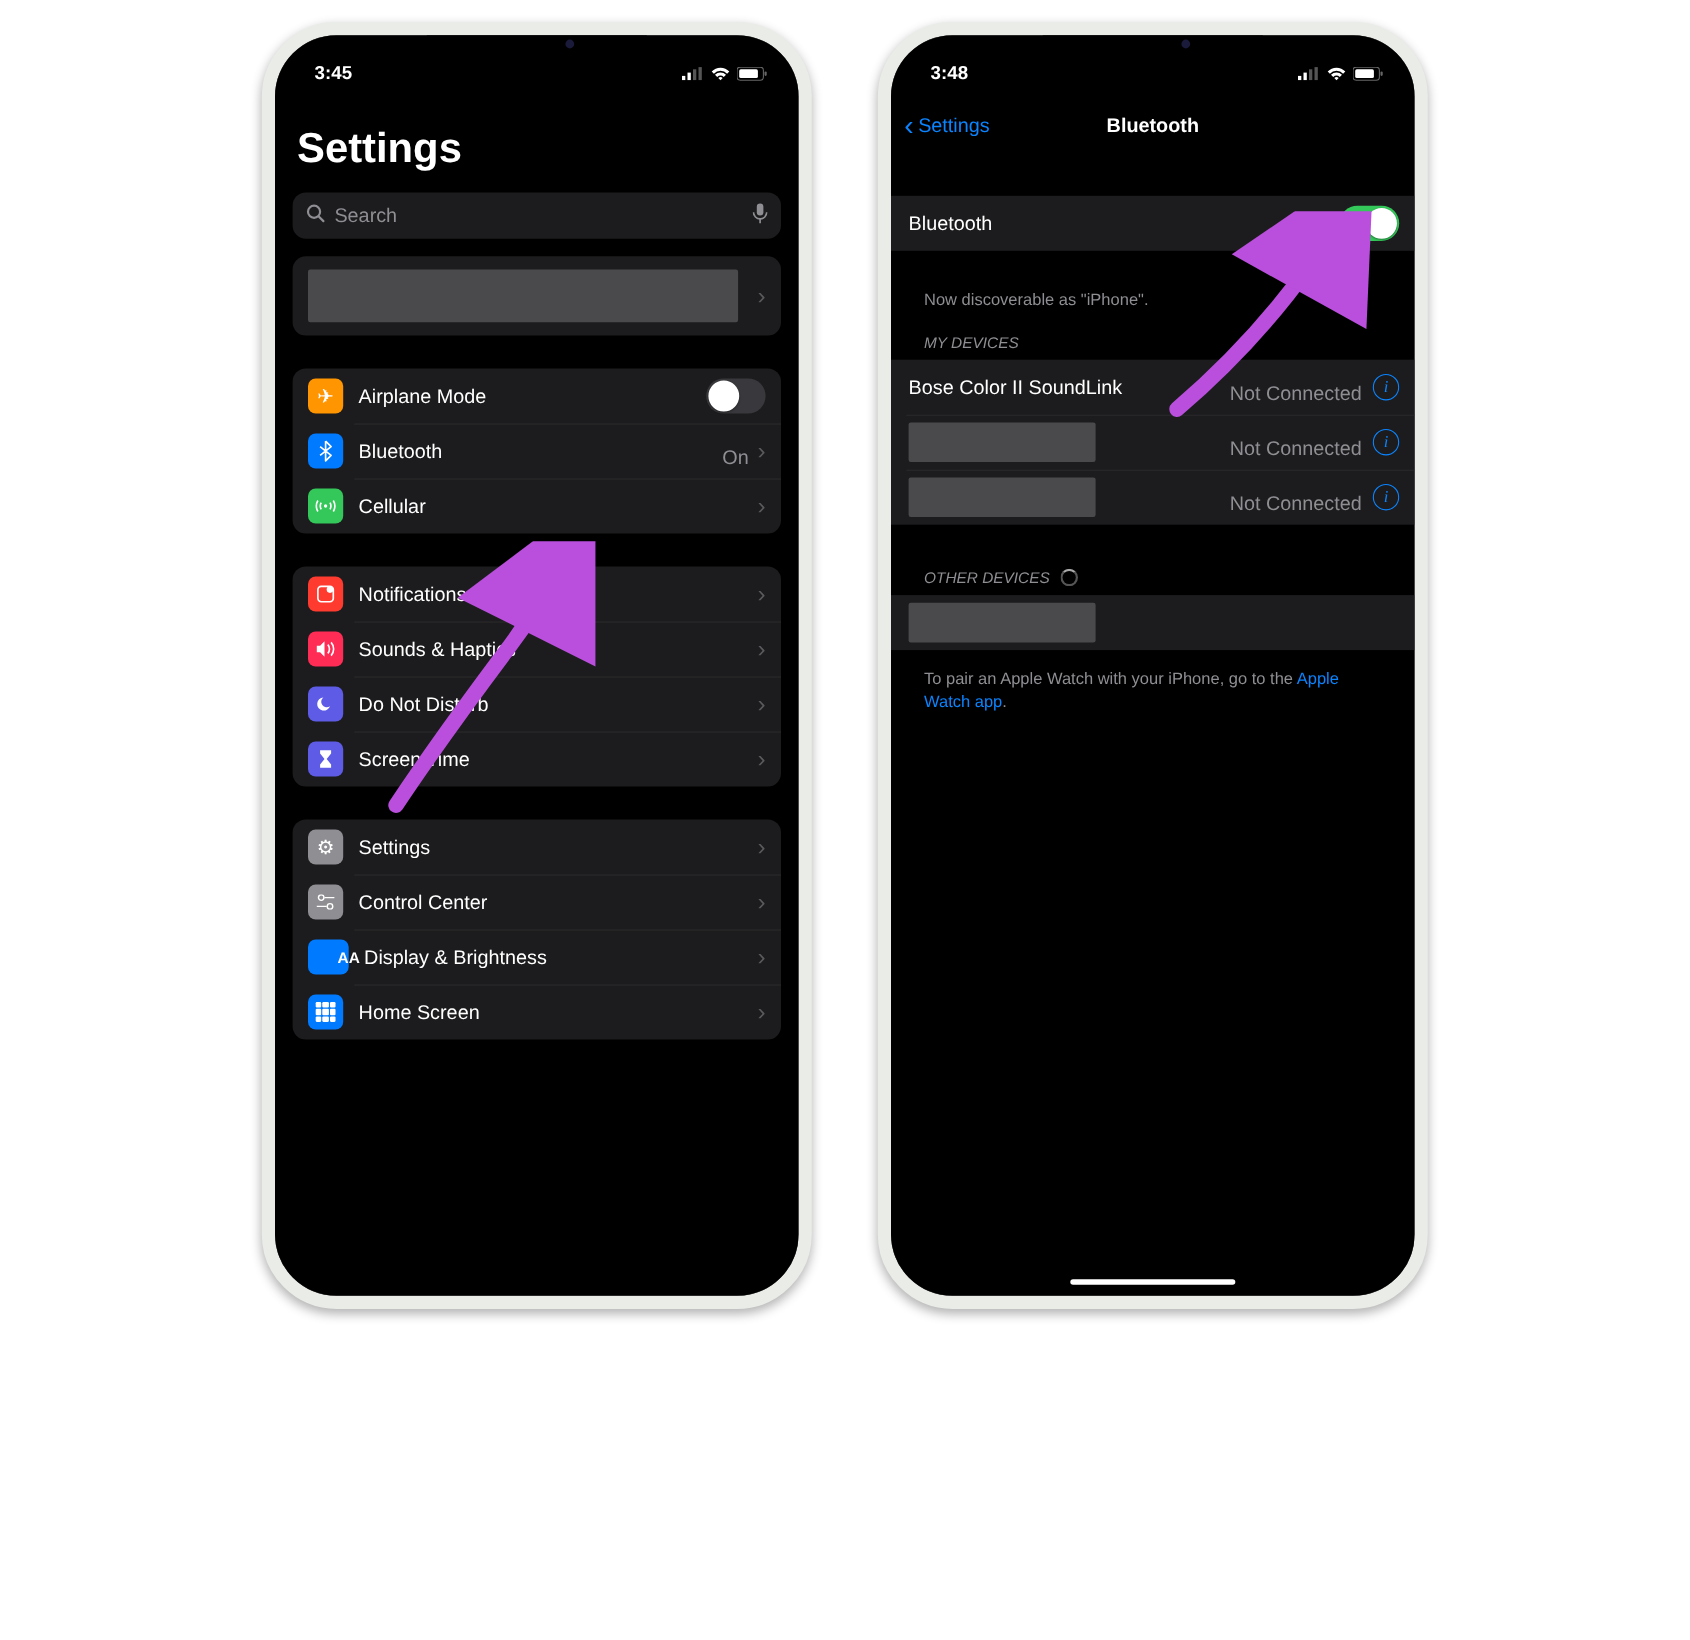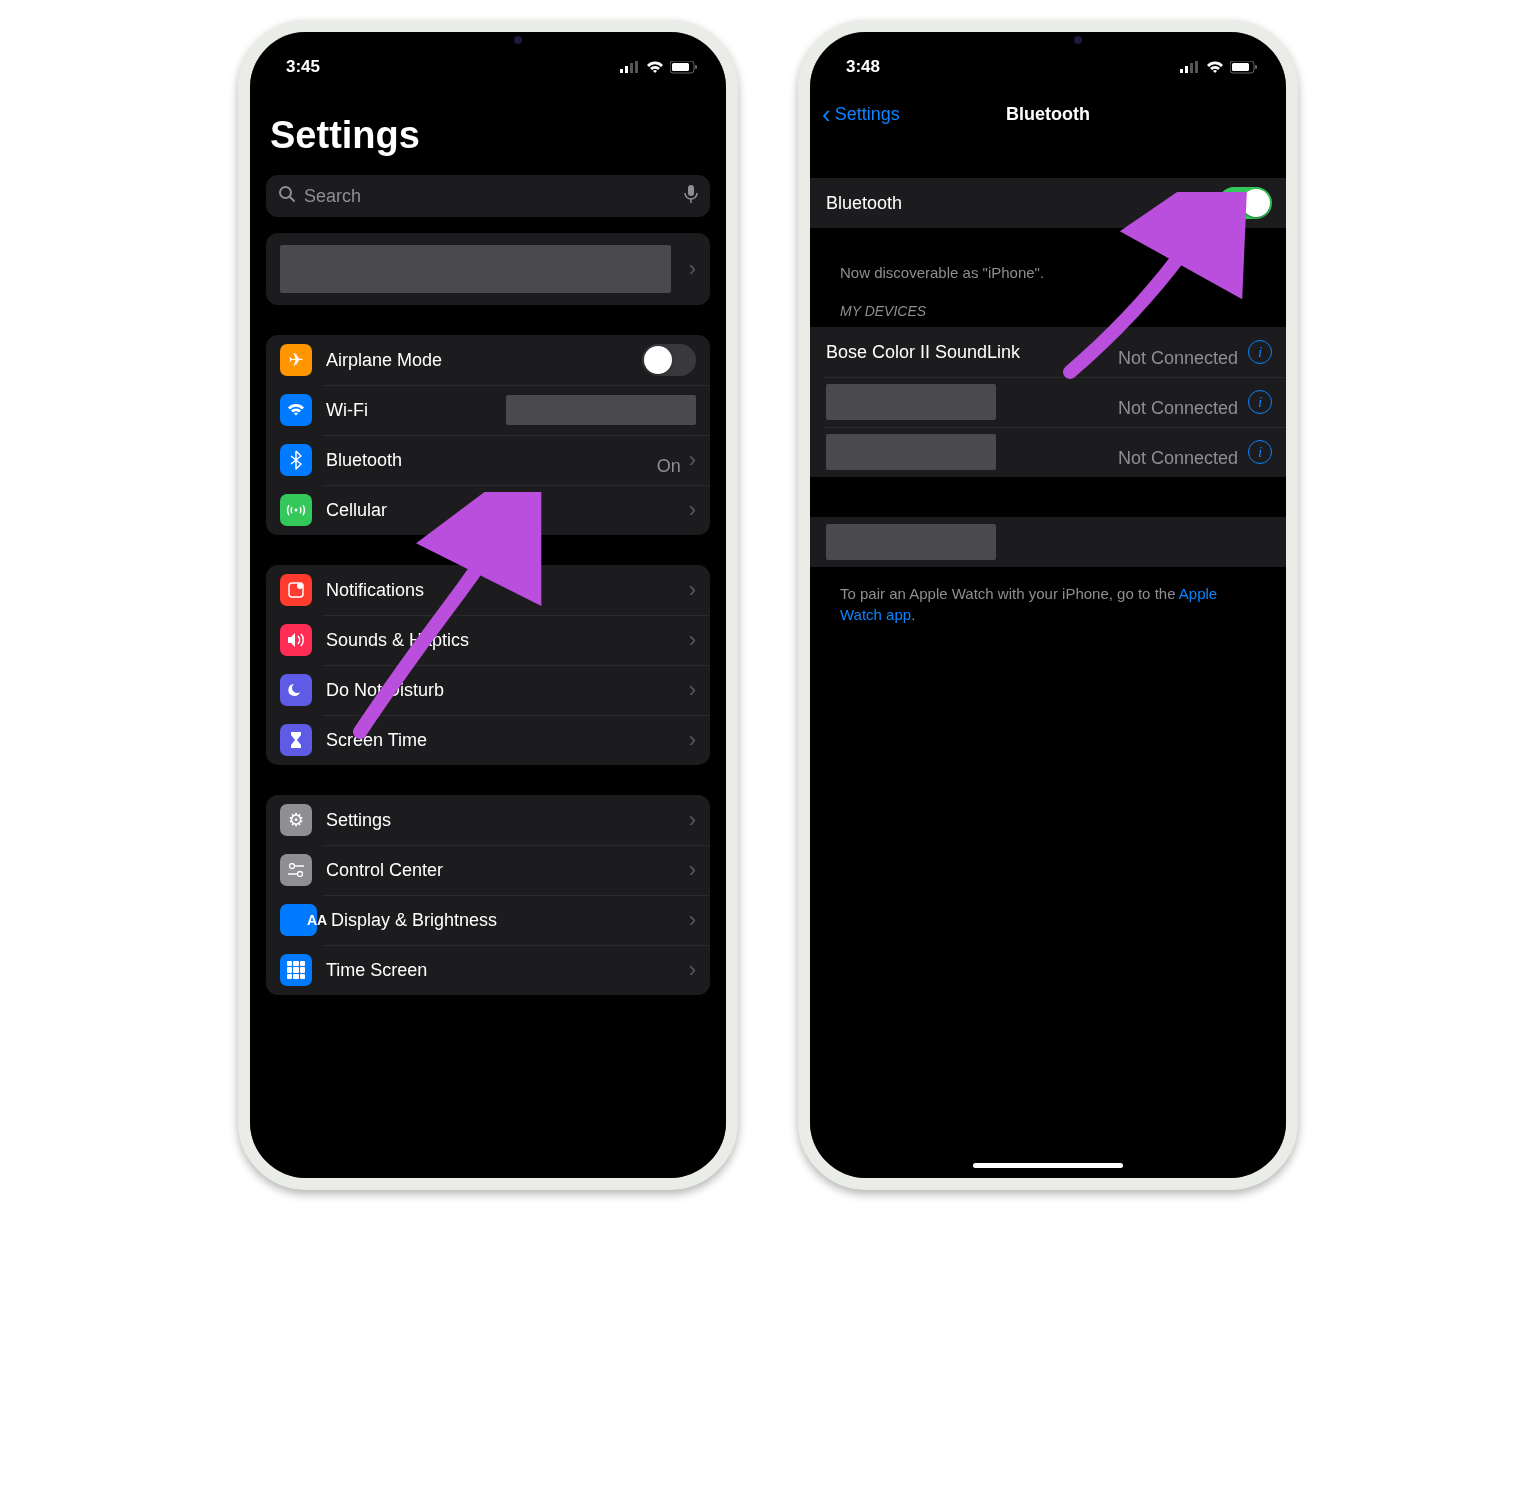--- a/index.html
+++ b/index.html
@@ -271,29 +271,20 @@
     <div class="group">
       <div class="row">
         <div class="icon-box ic-orange">✈</div>
         <span class="row-label">Airplane Mode</span>
         <div class="toggle">
             <div class="knob"></div>
           </div>
       </div>
       <div class="row">
         <div class="icon-box ic-blue">
-          <svg width="18" height="14" viewBox="0 0 18 13">
-              <path d="M9 12 L11 10 A3 3 0 0 0 7 10 Z M4 7 A7 7 0 0 1 14 7 L12 9 A4.5 4.5 0 0 0 6 9 Z M1 4 A11 11 0 0 1 17 4 L15 6 A8 8 0 0 0 3 6 Z" fill="#fff"></path>
-            </svg>
-        </div>
-        <span class="row-label">Wi-Fi</span>
-        <div class="redact-block" style="width:190px;height:30px;margin-left:auto;"></div>
-      </div>
-      <div class="row">
-        <div class="icon-box ic-blue">
           <svg width="12" height="20" viewBox="0 0 12 20">
               <path d="M6 1 L6 19 L11 14 L1 6 M6 1 L11 6 L1 14" fill="none" stroke="#fff" stroke-width="1.5" stroke-linejoin="round"></path>
             </svg>
         </div>
         <span class="row-label">Bluetooth</span>
         <span class="row-value">On</span>
         <span class="chevron">›</span>
       </div>
       <div class="row">
         <div class="icon-box ic-green">
@@ -378,21 +369,21 @@
               <div></div>
               <div></div>
               <div></div>
               <div></div>
               <div></div>
               <div></div>
               <div></div>
               <div></div>
             </div>
         </div>
-        <span class="row-label">Time Screen</span>
+        <span class="row-label">Home Screen</span>
         <span class="chevron" style="margin-left:auto">›</span>
       </div>
     </div>
 
     <svg class="arrow-annotation" style="left:90px;top:460px;width:220px;height:260px;">
       <defs>
           <marker id="ah1" markerWidth="12" markerHeight="12" refX="6" refY="6" orient="auto">
             <path d="M1 1 L11 6 L1 11 Z" fill="#b94fdc"></path>
           </marker>
         </defs>
@@ -463,20 +454,24 @@
         <span class="info-btn">i</span>
       </div>
       <div class="row">
         <div class="redact-block" style="width:170px;height:36px;"></div>
         <span class="row-value">Not Connected</span>
         <span class="info-btn">i</span>
       </div>
     </div>
 
     <div style="height:30px"></div>
+    <div class="section-header">
+      <span>OTHER DEVICES</span>
+      <span class="spinner"></span>
+    </div>
     <div class="group group-bt" style="margin-left:0;margin-right:0;border-radius:0;margin-bottom:6px;">
       <div class="row">
         <div class="redact-block" style="width:170px;height:36px;"></div>
       </div>
     </div>
     <div class="section-footer">
       <span>To pair an Apple Watch with your iPhone, go to the </span><a href="#">Apple Watch app</a><span>.</span>
     </div>
 
     <div class="home-indicator"></div>

